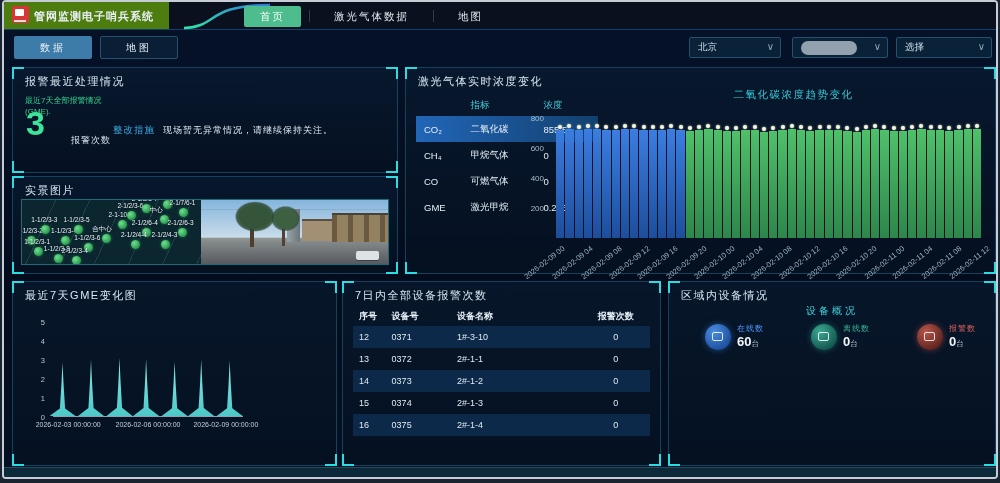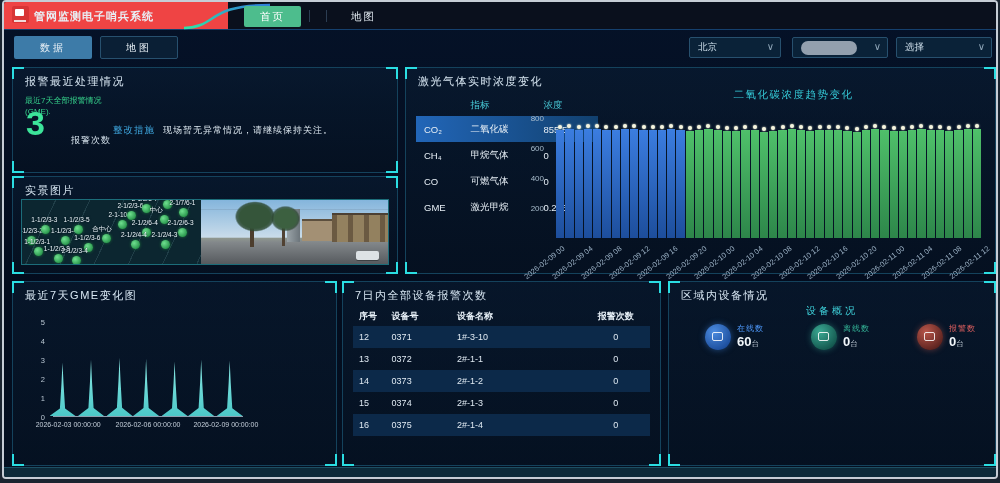--- a/index.html
+++ b/index.html
@@ -2,21 +2,21 @@
 <html><head>
 <meta charset="utf-8">
 <style>
   * { margin:0; padding:0; box-sizing:border-box; }
   html,body { background:#1a2430; }
   .page{position:relative;width:996px;height:479px;margin:0 auto;background:linear-gradient(180deg,#051228,#030c1d 60%,#041021);
     border:2px solid #c6cdd6;border-radius:4px;overflow:hidden;font-family:"Liberation Sans",sans-serif;}
 
   
   .topbar{position:absolute;top:0;left:0;right:0;height:28px;background:#0a101d;border-bottom:1px solid #15406e;}
-  .topbar-left{position:absolute;left:0;top:0;width:224px;height:100%;background:#ef4444;}
+  .topbar-left{position:absolute;left:0;top:0;width:165px;height:100%;background:#4d7c0f;}
   .logo{position:absolute;left:8px;top:4px;width:17px;height:17px;background:#d83535;border-radius:2px;}
   .logo::after{content:"";position:absolute;left:3px;top:3px;width:9px;height:7px;background:#fff;border-radius:1px;}
   .logo::before{content:"";position:absolute;left:2px;bottom:1px;width:12px;height:2px;background:#f0d9d9;}
   .app-title{position:absolute;left:30px;top:7px;font-size:11px;font-weight:bold;color:#e8eef4;letter-spacing:1px;white-space:nowrap;}
   .swoosh{position:absolute;left:180px;top:0;}
   .tabs{position:absolute;left:240px;top:3px;height:22px;display:flex;align-items:center;}
   .tab{padding:0 16px;height:21px;line-height:21px;font-size:10.5px;color:#dfe7ee;letter-spacing:2px;cursor:pointer;white-space:nowrap;}
   .tab.active{background:#4dbd8d;border-radius:2px;color:#fff;}
   .tab-div{width:1px;height:12px;background:#2c3d52;margin:0 8px;}
 
@@ -146,20 +146,21 @@
           <linearGradient id="sw" x1="0" y1="1" x2="1" y2="0">
         <stop offset="0" stop-color="#2ee6a8"></stop>
             <stop offset="1" stop-color="#2f7fd9"></stop>
       </linearGradient>
         </defs>
       <path d="M0,26 C34,25 22,3 86,3" fill="none" stroke="url(#sw)" stroke-width="2.5"></path>
     </svg>
     <div class="tabs">
       <span class="tab active">首页</span>
       <span class="tab-div"></span>
+      <span class="tab">激光气体数据</span>
       <span class="tab-div"></span>
       <span class="tab">地图</span>
     </div>
   </div>
 
   <div class="btn active b1">数据</div>
   <div class="btn ghost b2">地图</div>
   <div class="sel s1">
     <span>北京</span>
     <span class="chev">∨</span>

